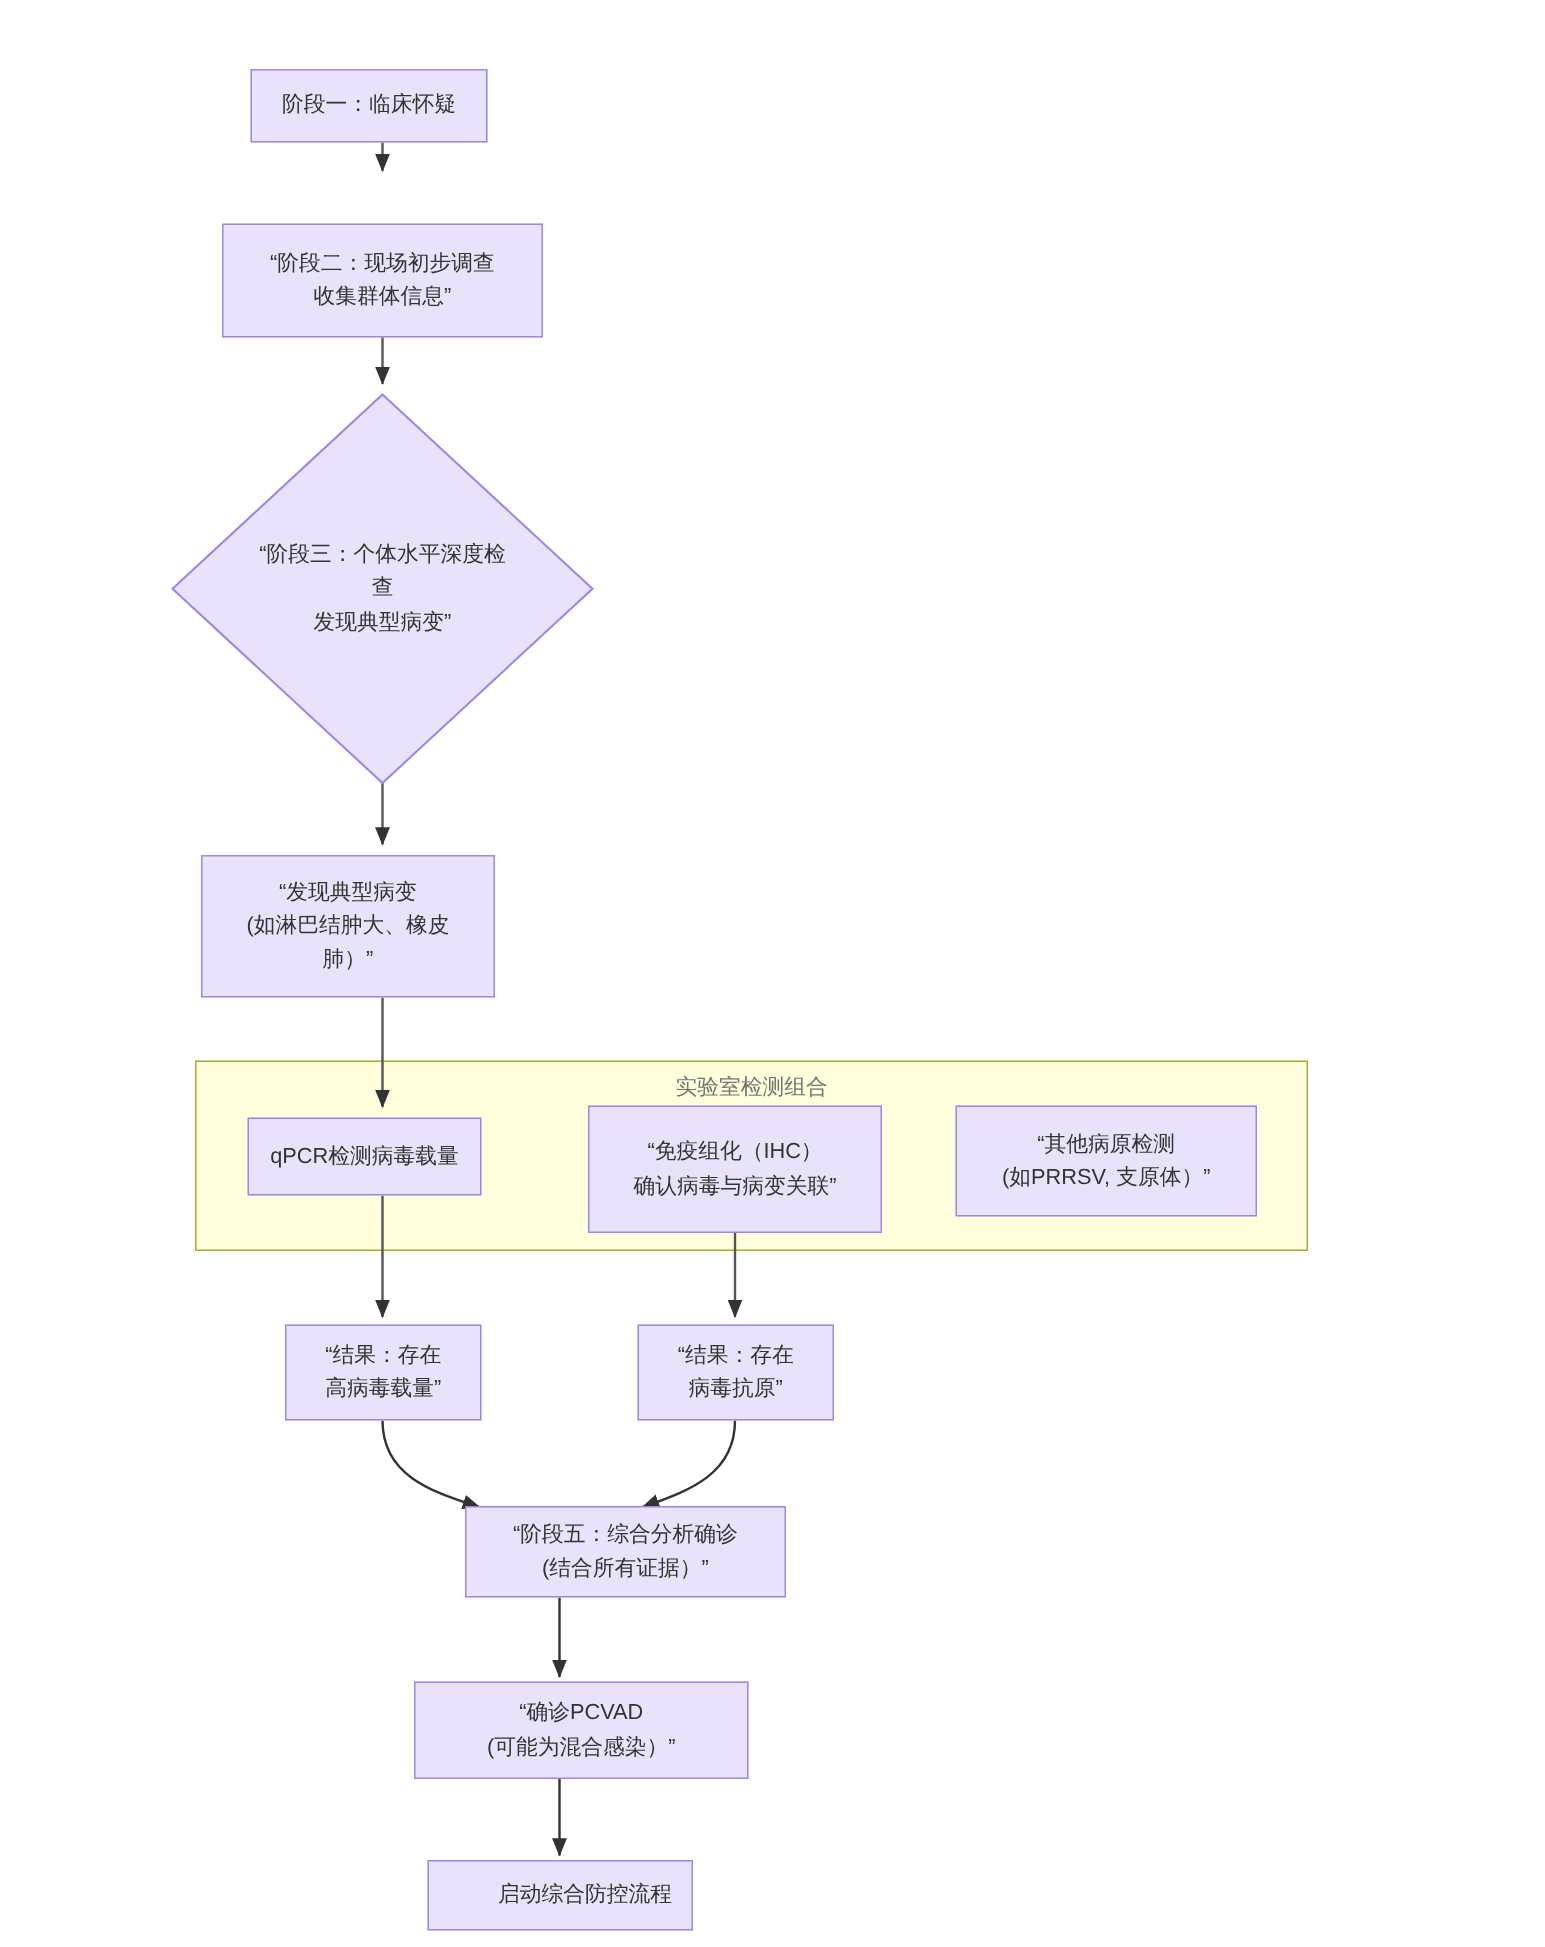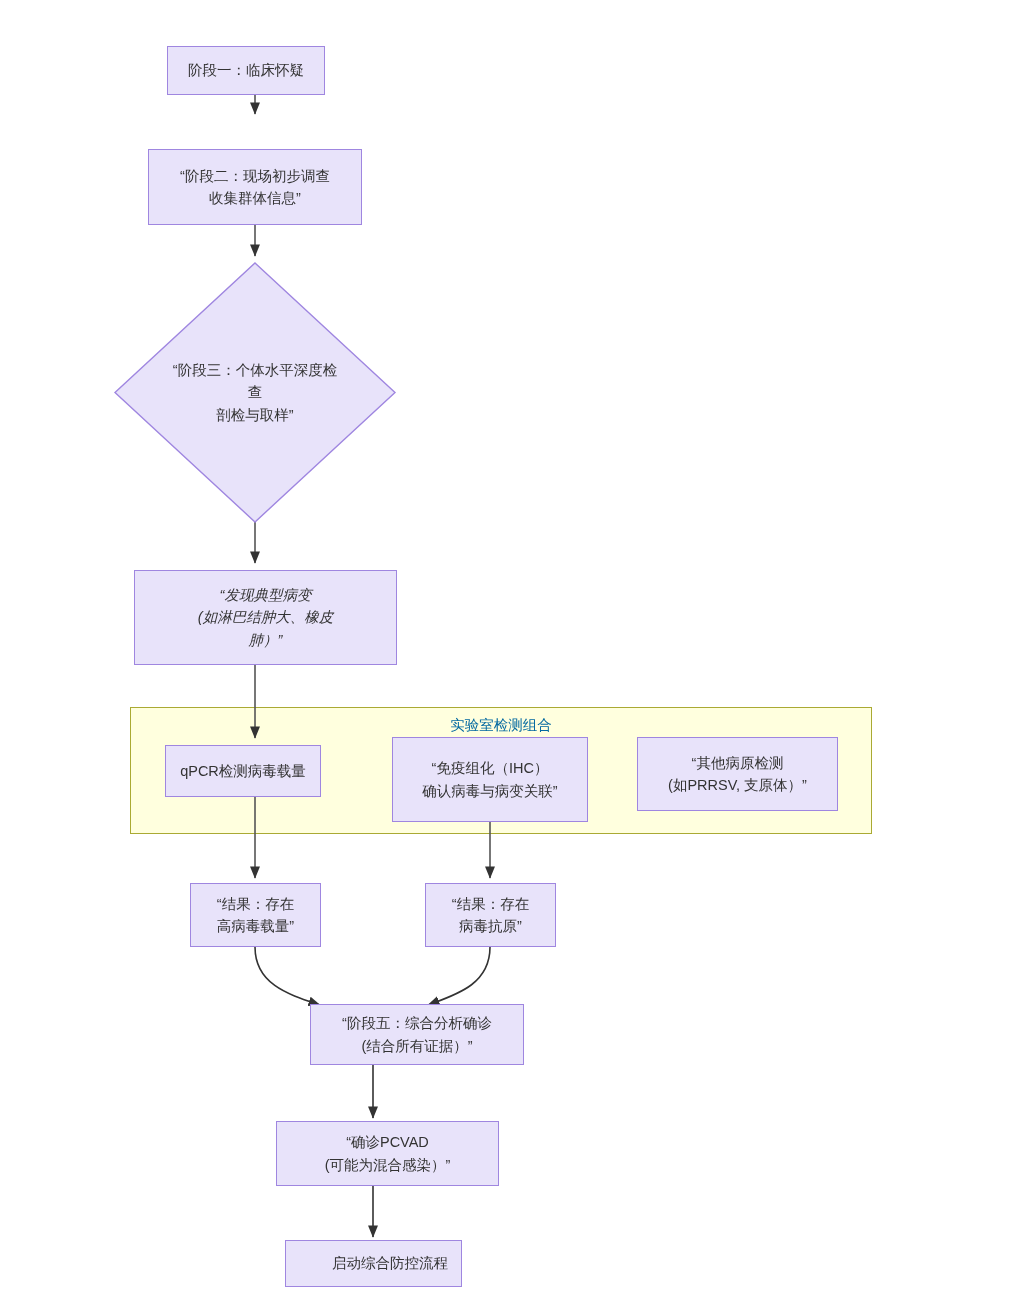--- a/index.html
+++ b/index.html
@@ -33,21 +33,21 @@
     border: 1.3px solid #aaaa33;
     box-sizing: border-box;
   }
   .subgraph-title {
     position: absolute;
     left: 0;
     right: 0;
     top: 8px;
     text-align: center;
     font-size: 14.5px;
-    color: #0369a1;
+    color: #737373;
     line-height: 1.3;
   }
   .node {
     position: absolute;
     background: #e8e3fa;
     border: 1.3px solid #9f86e0;
     box-sizing: border-box;
     display: flex;
     align-items: center;
     justify-content: center;
@@ -131,24 +131,24 @@
     <span class="lbl">“阶段二：现场初步调查
 收集群体信息”</span>
   </div>
 
   <div class="diamond-wrap" style="left:115px; top:263px; width:280px; height:259px;">
     <svg width="280" height="259" viewBox="0 0 280 259">
       <polygon points="140,0 280,129.5 140,259 0,129.5" fill="#e8e3fa" stroke="#9f86e0" stroke-width="1.4"></polygon>
     </svg>
     <div class="diamond-label">“阶段三：个体水平深度检
 查
-剖检与取样”</div>
+发现典型病变”</div>
   </div>
 
-  <div class="node" style="left:134px; top:570px; width:263px; height:95px;font-style:italic;">
+  <div class="node" style="left:134px; top:570px; width:196px; height:95px;">
     <span class="lbl">“发现典型病变
 (如淋巴结肿大、橡皮
 肺）”</span>
   </div>
 
   <div class="node" style="left:165px; top:745px; width:156px; height:52px;">
     <span class="lbl">qPCR检测病毒载量</span>
   </div>
 
   <div class="node" style="left:392px; top:737px; width:196px; height:85px;">

